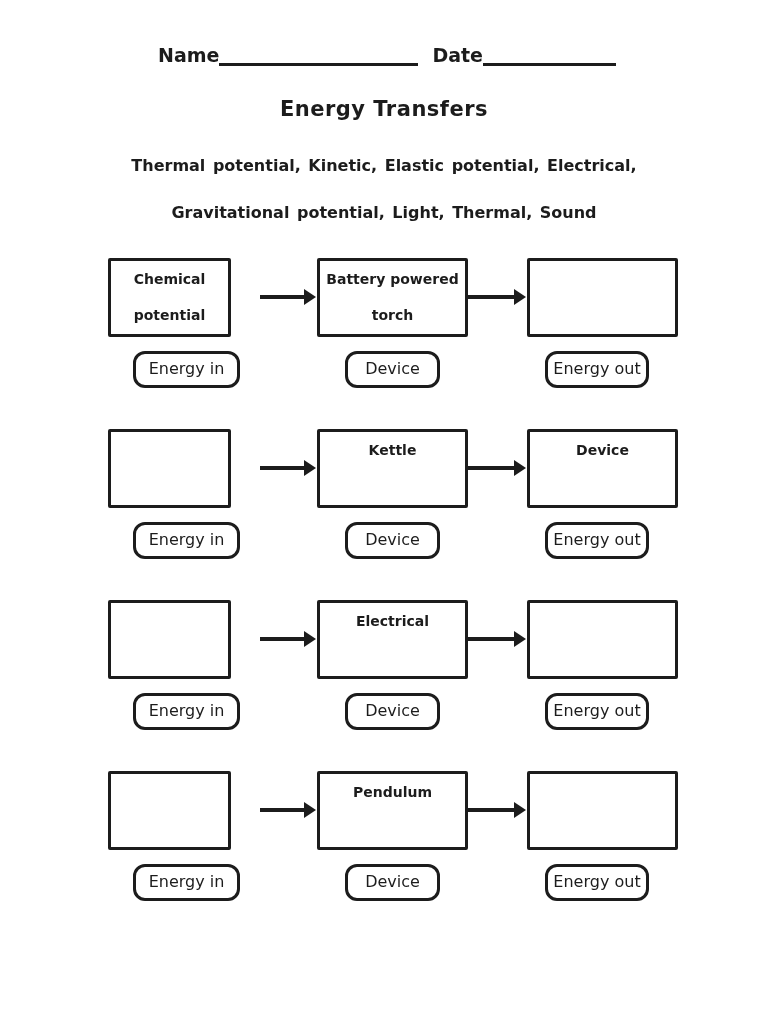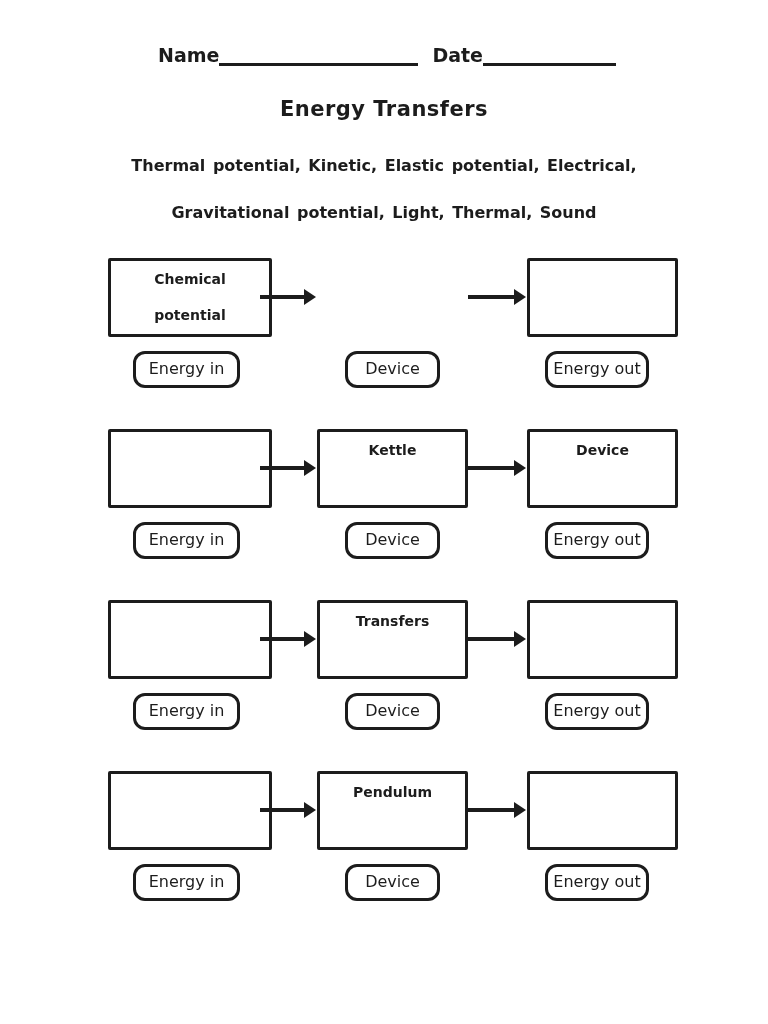--- a/index.html
+++ b/index.html
@@ -74,21 +74,21 @@
     border: 3px solid #1c1c1c;
     border-radius: 2px;
     background: #ffffff;
     text-align: center;
     font-size: 14px;
     font-weight: bold;
     line-height: 36px;
     white-space: pre-line;
     overflow: hidden;
   }
-  .box-in     { left: 0;     width: 164px; }
+  .box-in     { left: 0;     width: 123px; }
   .box-device { left: 209px; width: 151px; }
   .box-out    { left: 419px; width: 151px; }
 
   .arrow {
     position: absolute;
     top: 37px;
     height: 4px;
     background: #1c1c1c;
   }
   .arrow::after {
@@ -135,20 +135,22 @@
 
   <div class="title">Energy Transfers</div>
 
   <div class="word-bank-line wb1">Thermal potential, Kinetic, Elastic potential, Electrical,</div>
   <div class="word-bank-line wb2">Gravitational potential, Light, Thermal, Sound</div>
 
   <div class="flow-row row-1">
     <div class="big-box box-in">Chemical
 potential</div>
     <div class="arrow arrow-1"></div>
+    <div class="big-box box-device">Battery powered
+torch</div>
     <div class="arrow arrow-2"></div>
     <div class="big-box box-out"></div>
     <div class="tag tag-in">Energy in</div>
     <div class="tag tag-device">Device</div>
     <div class="tag tag-out">Energy out</div>
   </div>
 
   <div class="flow-row row-2">
     <div class="big-box box-in"></div>
     <div class="arrow arrow-1"></div>
@@ -156,21 +158,21 @@
     <div class="arrow arrow-2"></div>
     <div class="big-box box-out">Device</div>
     <div class="tag tag-in">Energy in</div>
     <div class="tag tag-device">Device</div>
     <div class="tag tag-out">Energy out</div>
   </div>
 
   <div class="flow-row row-3">
     <div class="big-box box-in"></div>
     <div class="arrow arrow-1"></div>
-    <div class="big-box box-device">Transfers</div>
+    <div class="big-box box-device">Electrical</div>
     <div class="arrow arrow-2"></div>
     <div class="big-box box-out"></div>
     <div class="tag tag-in">Energy in</div>
     <div class="tag tag-device">Device</div>
     <div class="tag tag-out">Energy out</div>
   </div>
 
   <div class="flow-row row-4">
     <div class="big-box box-in"></div>
     <div class="arrow arrow-1"></div>

